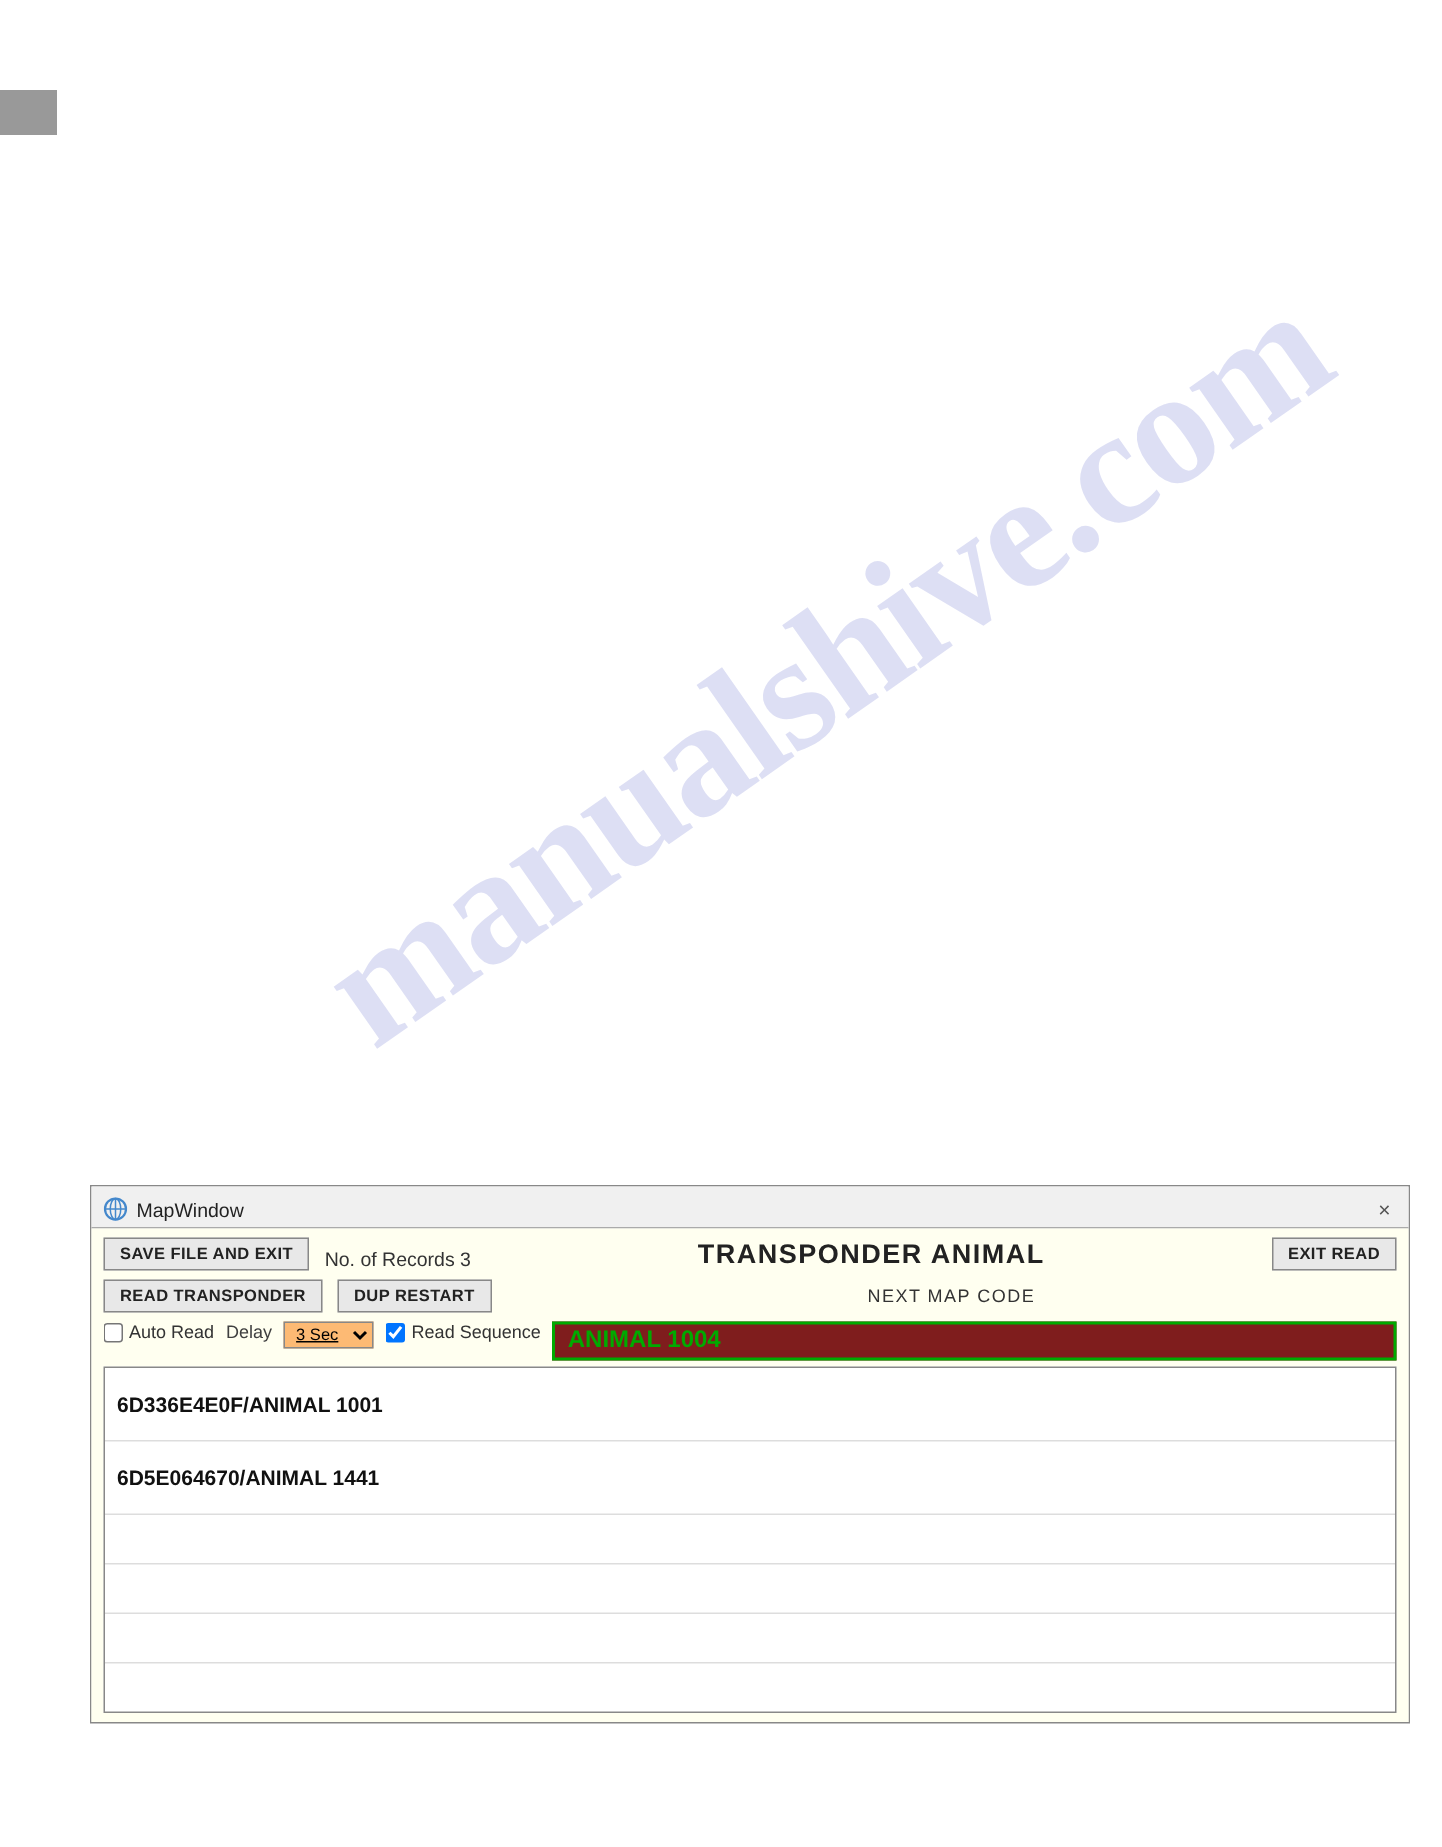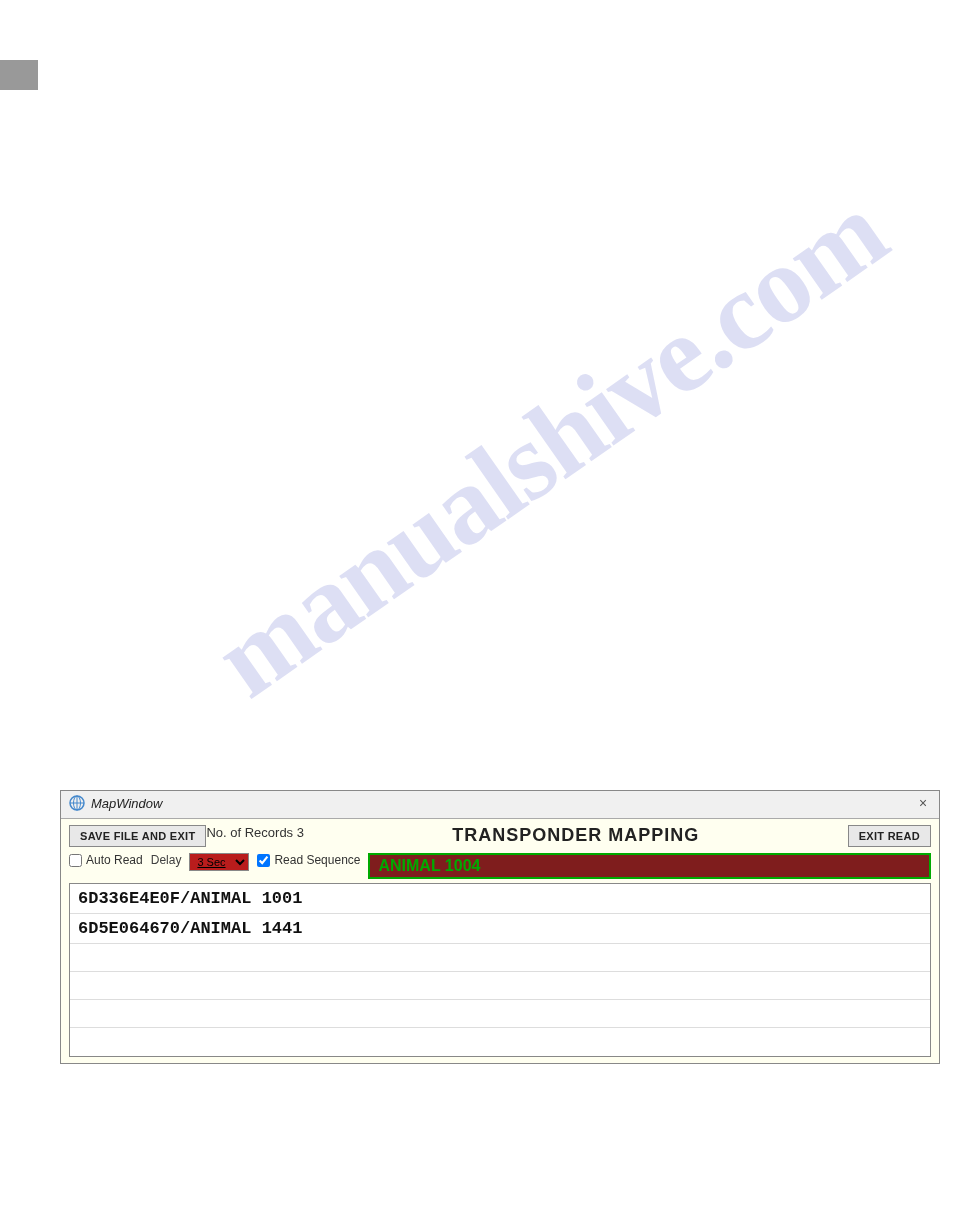--- a/index.html
+++ b/index.html
@@ -56,25 +56,24 @@
       background: #ffffff;
       border: 1.5px solid #888;
       z-index: 10;
     }
 
     
     .title-bar {
       background: #f0f0f0;
       border-bottom: 1px solid #aaa;
       display: flex;
-      align-items: flex-start;
+      align-items: flex-end;
       justify-content: space-between;
       padding: 4px 8px;
       height: 28px;
-      font-style: italic;
     }
     .title-bar-left {
       display: flex;
       align-items: center;
       gap: 6px;
     }
     .title-bar-icon {
       width: 16px;
       height: 16px;
     }
@@ -91,21 +90,22 @@
 
     
     .window-content {
       background: #fffff0;
       padding: 6px 8px;
     }
 
     
     .toolbar-row {
       display: flex;
-      align-items: flex-start;
+      align-items: flex-end;
+      gap: 10px;
       margin-bottom: 6px;
     }
 
     .btn {
       background: #e8e8e8;
       border: 1.5px solid #888;
       font-size: 11px;
       font-weight: bold;
       padding: 4px 10px;
       cursor: pointer;
@@ -167,21 +167,21 @@
       height: 13px;
     }
     .delay-label {
       font-size: 12px;
       color: #404040;
     }
     .delay-select {
       font-size: 11px;
       border: 1px solid #888;
       padding: 1px 3px;
-      background: #b91c1c;
+      background: #fdba74;
       width: 60px;
       text-decoration: underline;
     }
     .auto-seq-label {
       display: flex;
       align-items: center;
       gap: 4px;
       font-size: 12px;
       color: #333;
     }
@@ -202,26 +202,26 @@
     }
 
     
     .records-area {
       background: #ffffff;
       border: 1.5px solid #888;
       margin-top: 4px;
     }
 
     .record-row {
-      padding: 5px 8px;
-      font-size: 17px;
+      padding: 16px 8px;
+      font-size: 14px;
       font-weight: bold;
       color: #111;
       border-bottom: 1px solid #ddd;
-      font-family: Liberation Mono, monospace;
+      font-family: Liberation Sans, sans-serif;
     }
     .record-row:last-child {
       border-bottom: none;
     }
     .record-row.empty {
       height: 28px;
       font-weight: normal;
     }
   </style>
 </head>
@@ -247,24 +247,29 @@
       <span class="title-bar-title">MapWindow</span>
     </div>
     <span class="title-bar-close">×</span>
   </div>
 
   <div class="window-content">
 
     <div class="toolbar-row">
       <button class="btn">SAVE FILE AND EXIT</button>
       <span class="records-label">No. of Records  3</span>
-      <span class="title-center">TRANSPONDER MAPPING</span>
+      <span class="title-center">TRANSPONDER ANIMAL</span>
       <button class="btn">EXIT READ</button>
     </div>
 
+    <div class="toolbar-row2">
+      <button class="btn">READ TRANSPONDER</button>
+      <button class="btn">DUP RESTART</button>
+      <span class="next-map-label">NEXT MAP CODE</span>
+    </div>
 
     <div class="toolbar-row3">
       <label class="checkbox-label">
         <input type="checkbox" style="">
         <span>Auto Read</span>
       </label>
       <span class="delay-label">Delay</span>
       <select class="delay-select">
         <option>3 Sec</option>
       </select>

